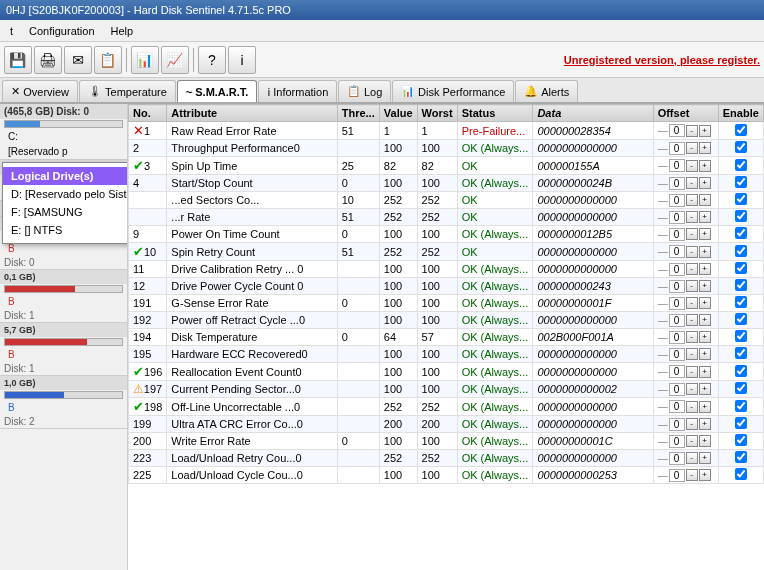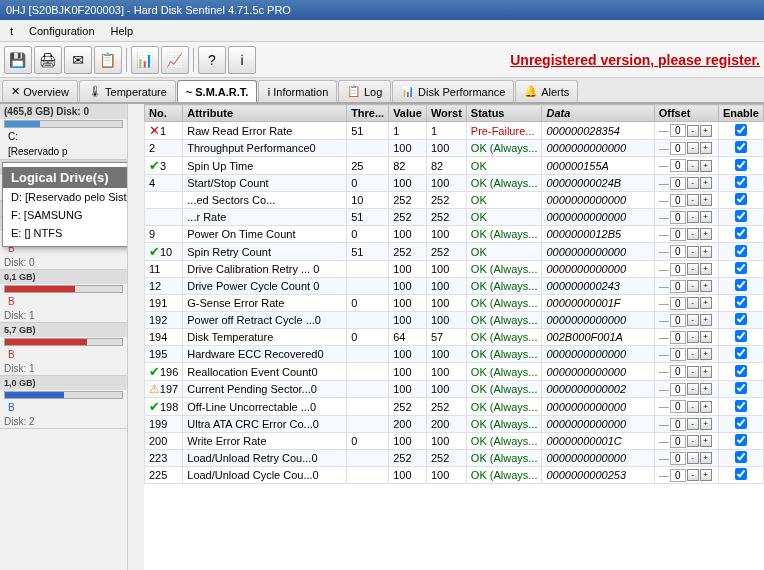--- a/index.html
+++ b/index.html
@@ -50,21 +50,21 @@
       cursor: pointer;
       display: flex;
       align-items: center;
       justify-content: center;
       font-size: 14px;
       border-radius: 2px;
     }
     .toolbar-sep { width: 1px; background: #aaa; height: 24px; margin: 0 2px; }
     .unregistered {
       color: #cc0000;
-      font-size: 14px;
+      font-size: 11px;
       font-weight: bold;
       margin-left: auto;
       text-decoration: underline;
       cursor: pointer;
     }
     
     
     .tab-bar {
       background: #e8e8e8;
       display: flex;
@@ -89,21 +89,20 @@
     .tab.active {
       background: white;
       border-color: #888;
       font-weight: bold;
     }
     
     
     .main-layout {
       display: flex;
       height: calc(570px - 20px - 22px - 36px - 26px);
-      gap: 16px;
     }
     
     
     .sidebar {
       width: 128px;
       background: #f0f0f0;
       border-right: 1px solid #ccc;
       overflow-y: auto;
       position: relative;
     }
@@ -139,24 +138,24 @@
       top: 58px;
       left: 2px;
       background: white;
       border: 1px solid #888;
       box-shadow: 2px 2px 5px rgba(0,0,0,0.3);
       z-index: 100;
       min-width: 200px;
       padding: 4px 0;
     }
     .popup-title {
-      background: #737373;
+      background: #8b5cf6;
       color: white;
       padding: 3px 8px;
-      font-size: 13px;
+      font-size: 11px;
       font-weight: bold;
     }
     .popup-item {
       padding: 3px 8px;
       font-size: 11px;
       cursor: pointer;
       display: flex;
       align-items: center;
       gap: 4px;
     }

